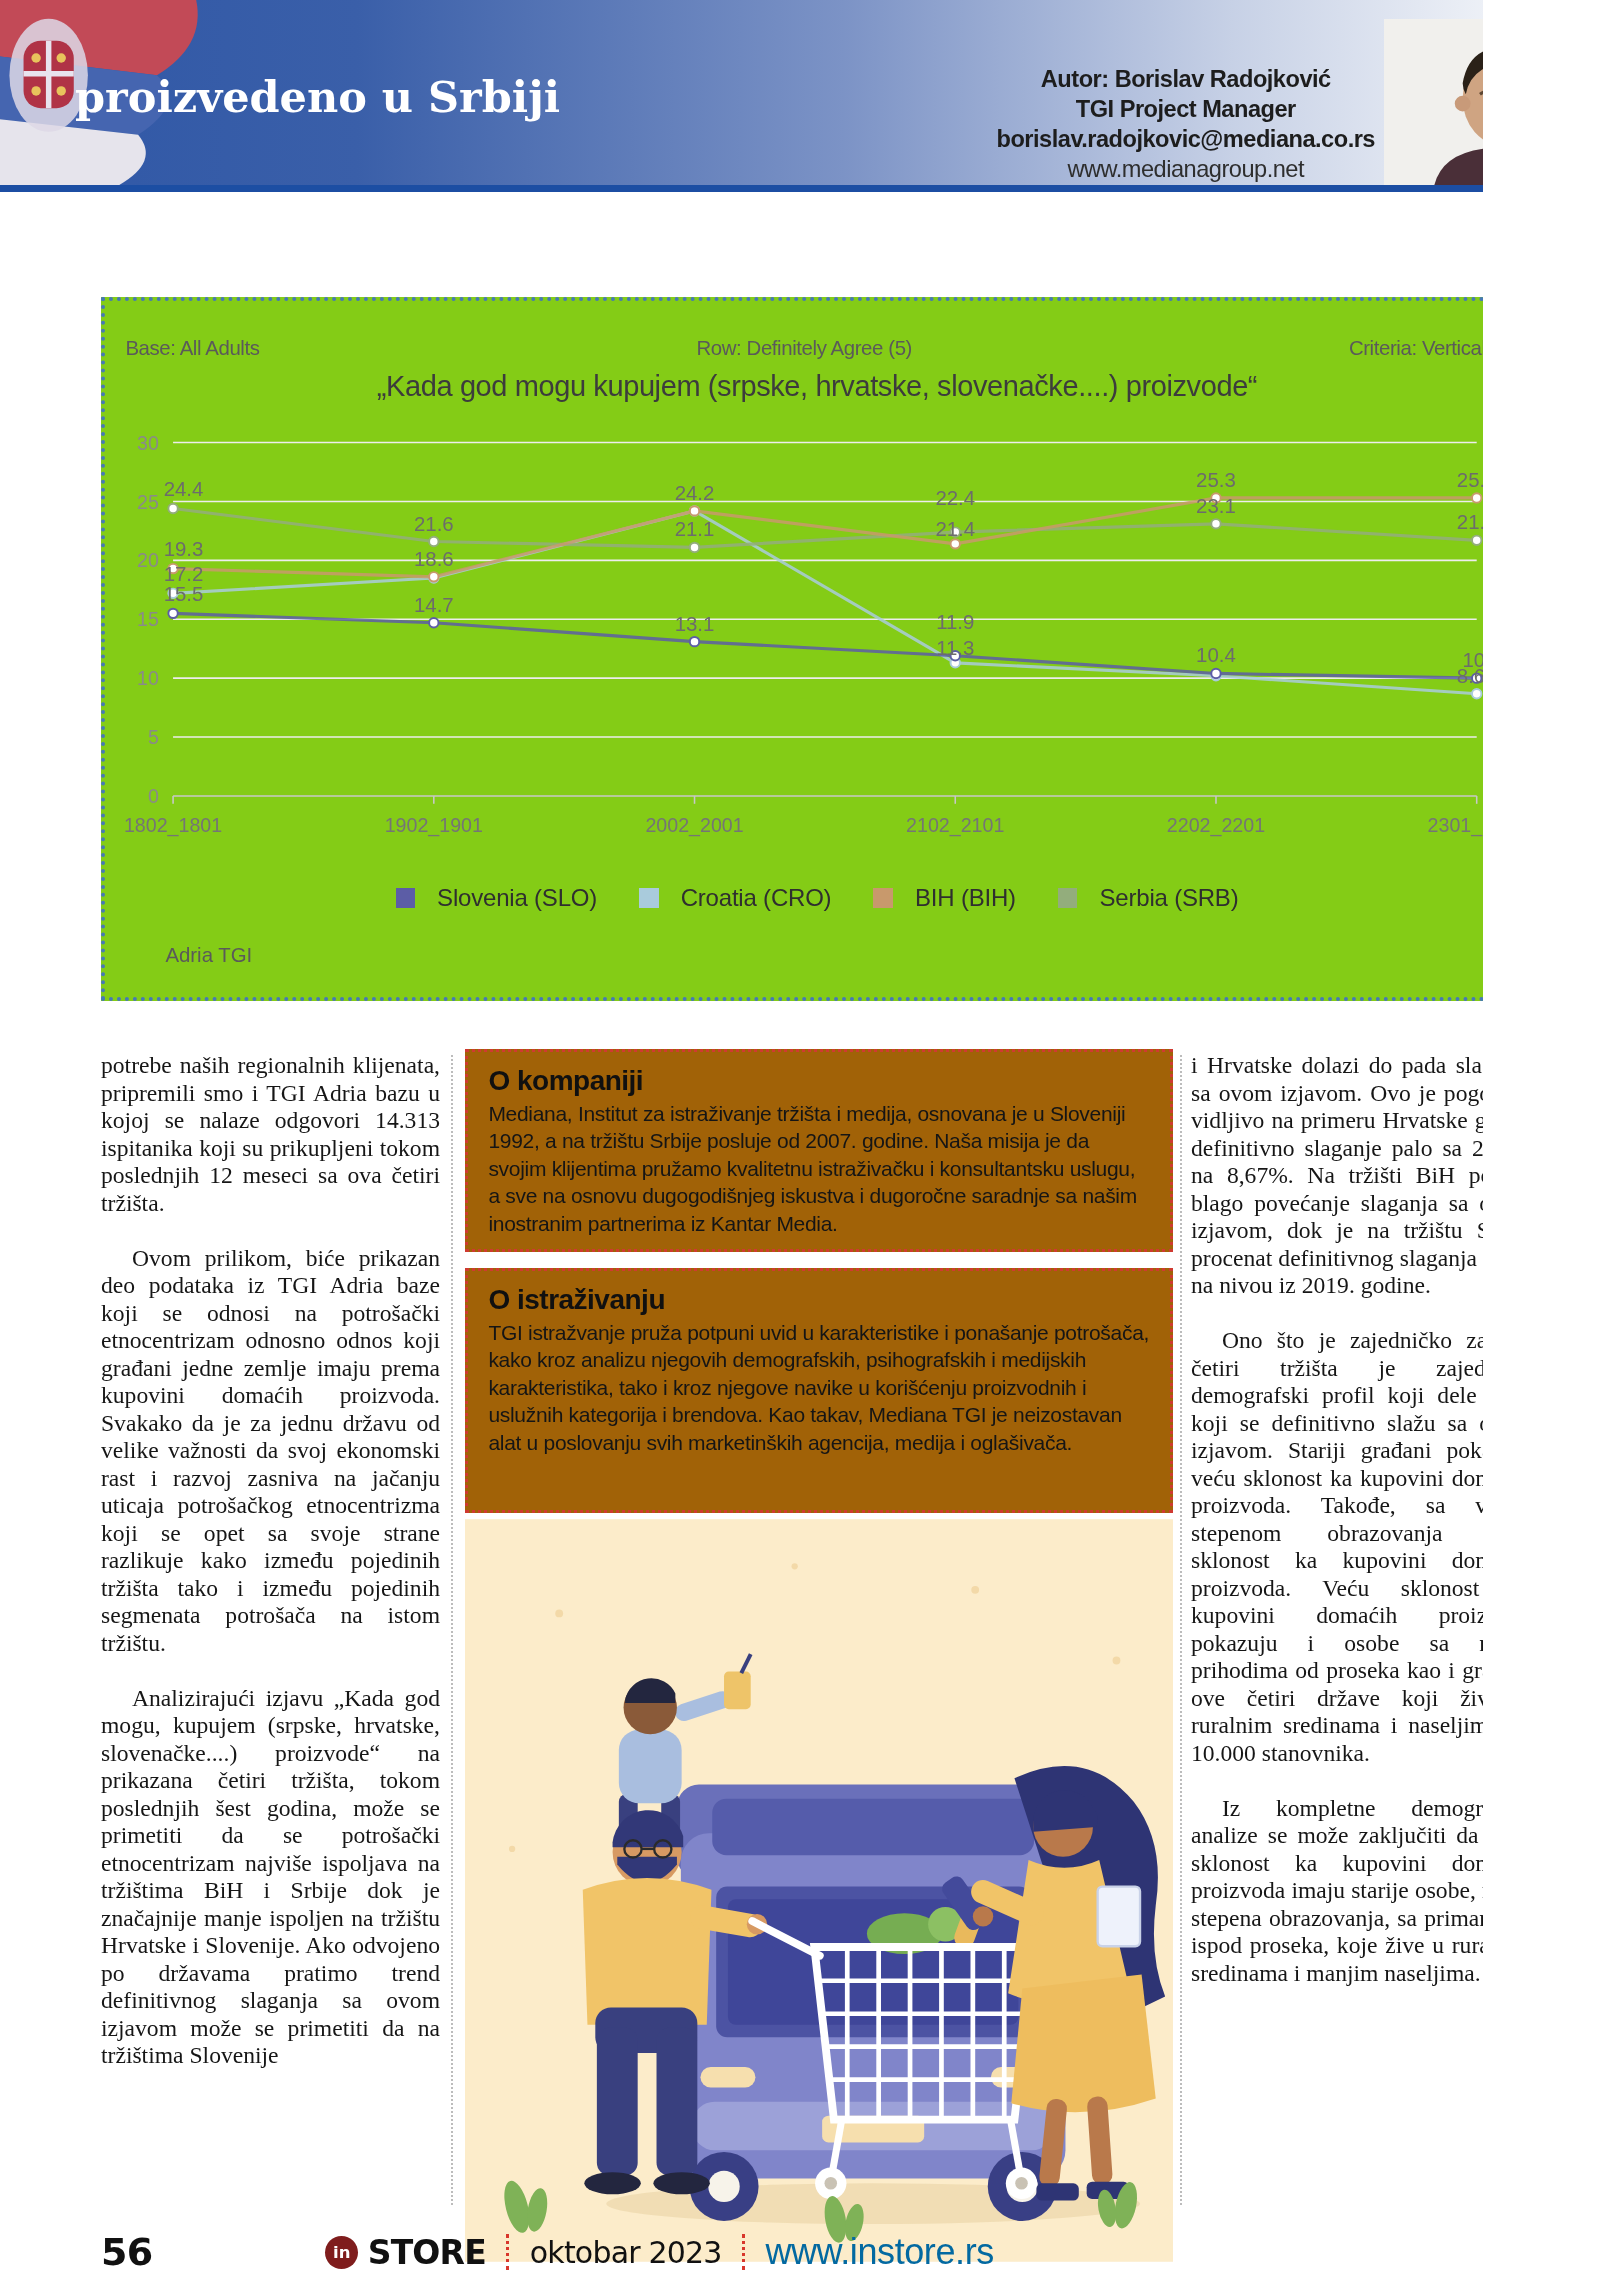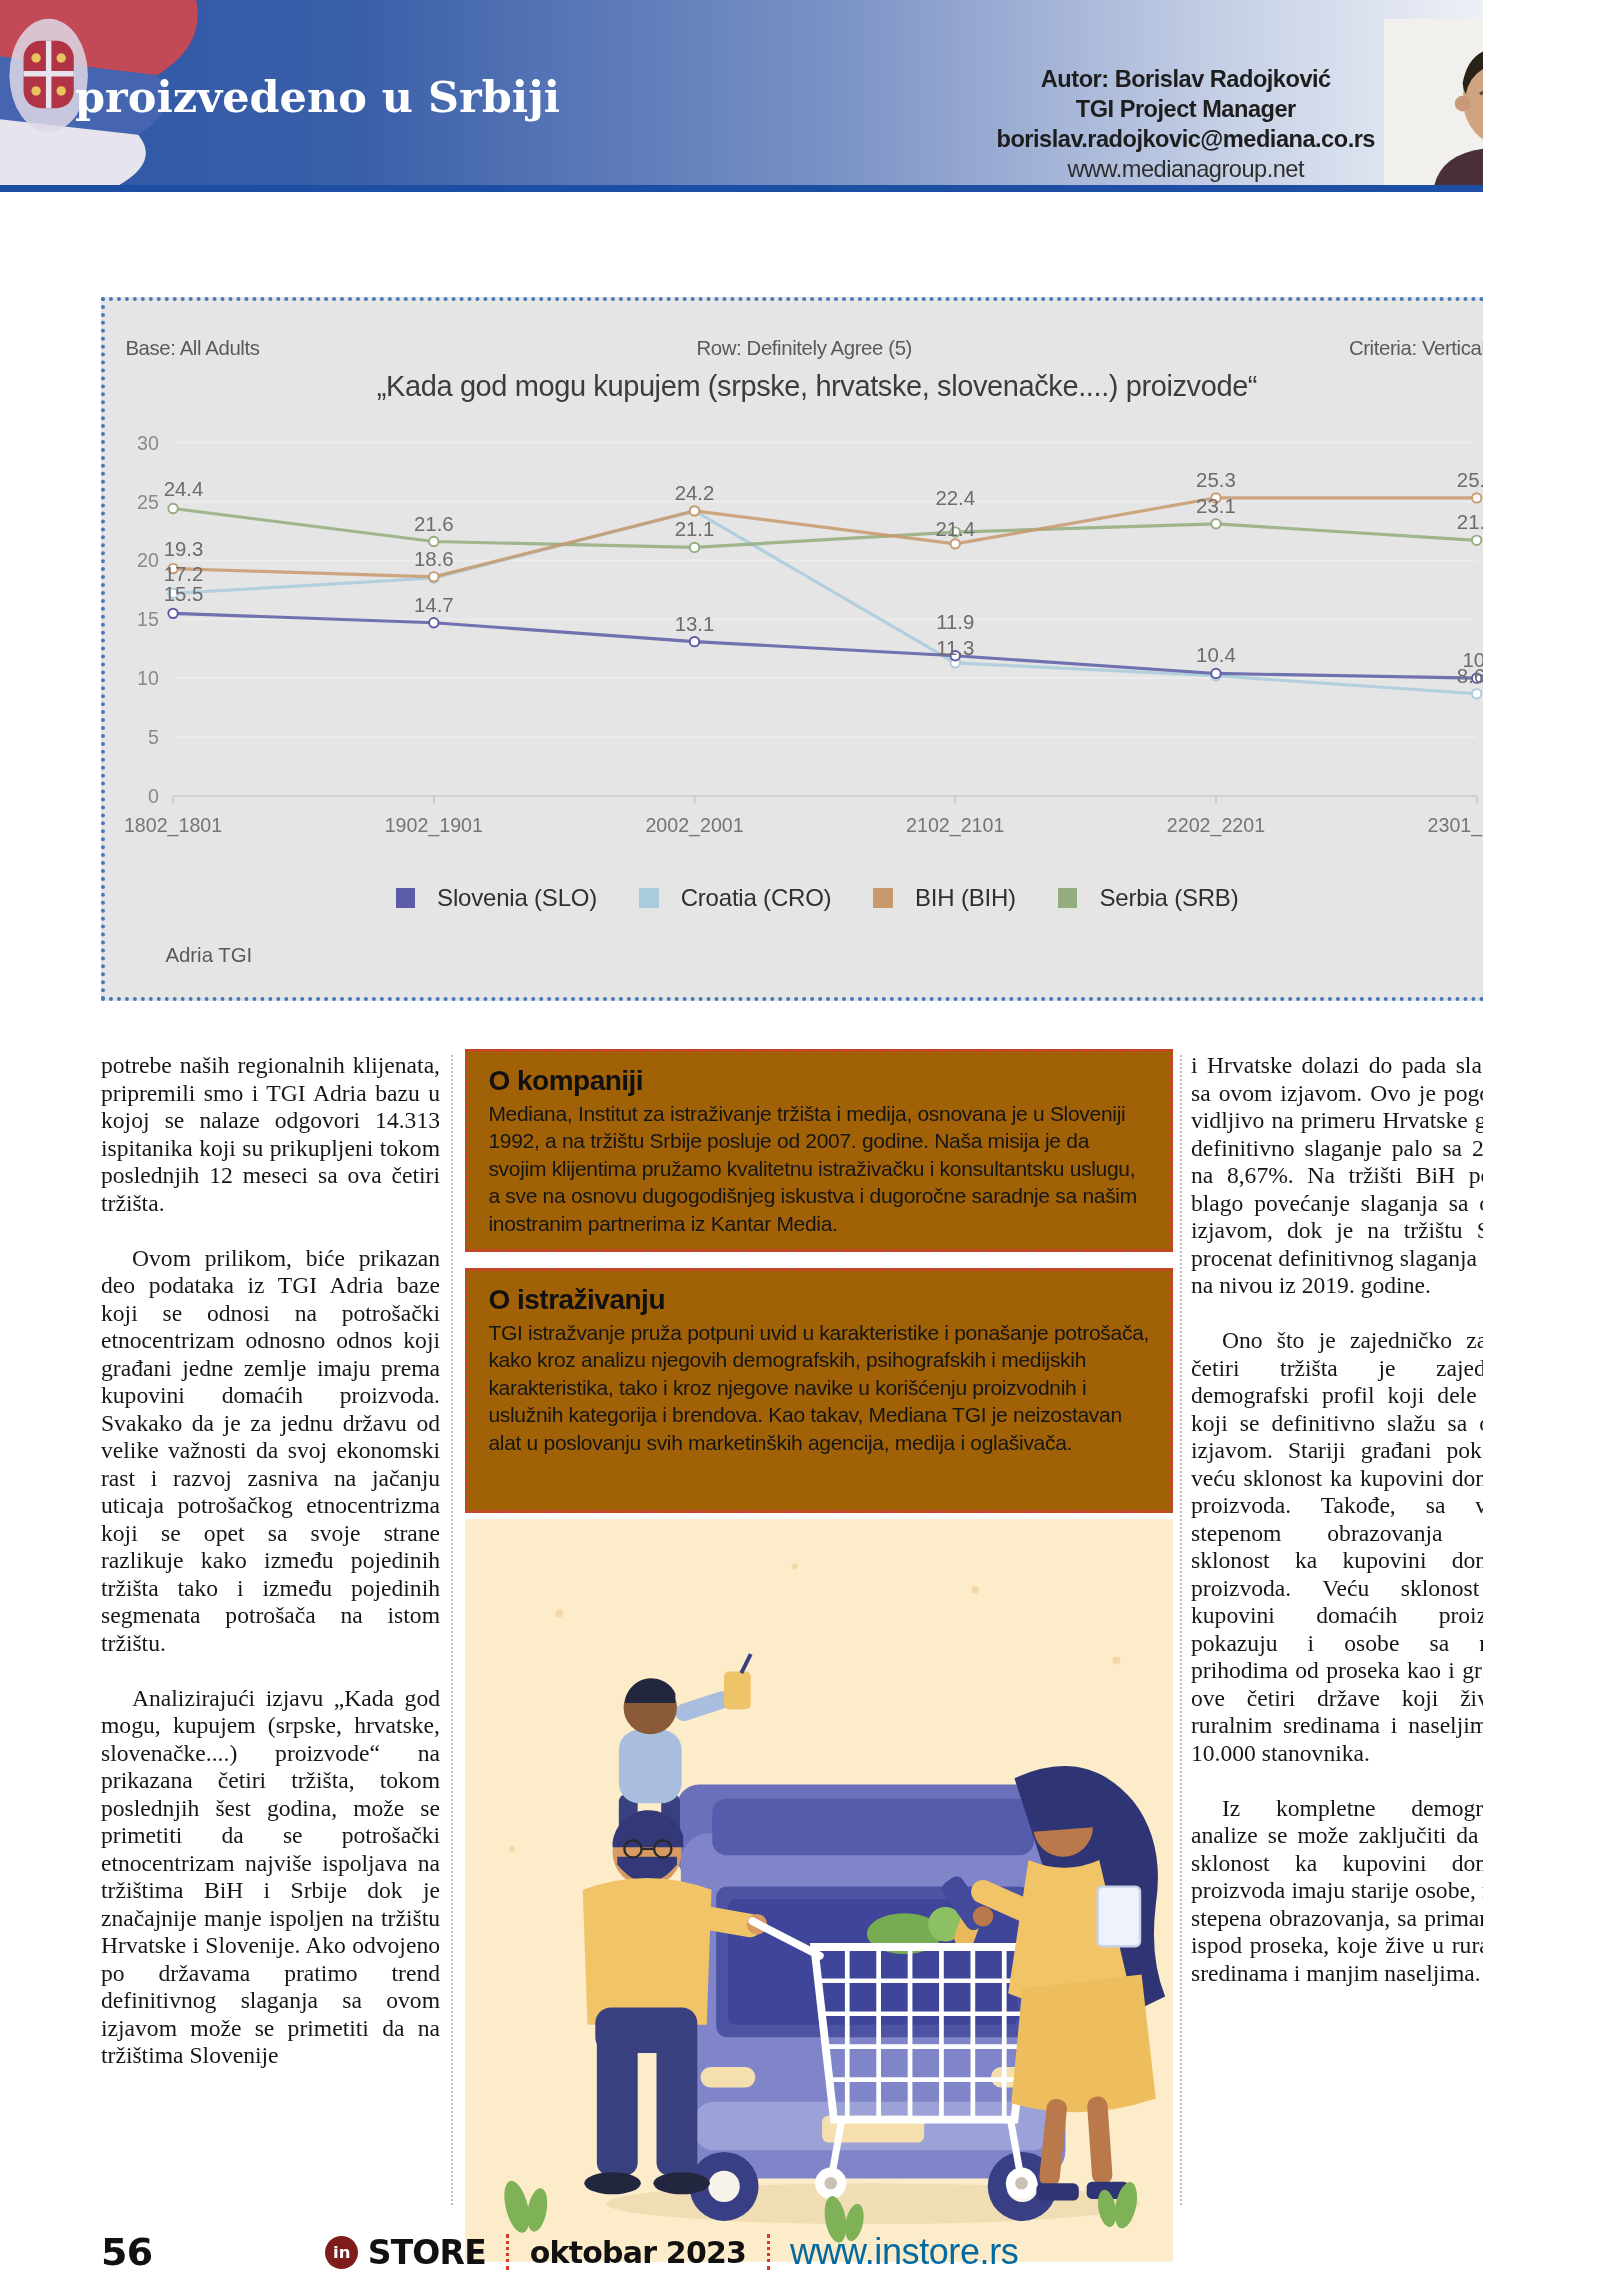--- a/index.html
+++ b/index.html
@@ -14,21 +14,21 @@
                 font-weight:bold;font-size:43px;color:#ffffff;letter-spacing:0;}
   .author-block{position:absolute;right:248px;top:64px;text-align:center;
                 font-family:"Liberation Sans",sans-serif;font-size:23.6px;line-height:30px;
                 color:#1d1d1d;font-weight:bold;letter-spacing:-0.5px;}
   .author-site{font-weight:normal;color:#2e2e2e;}
   .photo{position:absolute;left:1384px;top:19px;width:236px;height:166px;}
   .header-rule{position:absolute;left:0;top:185px;width:1623px;height:7px;background:#1c4ea3;}
 
   
   .chart-box{position:absolute;left:101px;top:297px;width:1432px;height:704px;
-             border:4.7px dotted #4679b6;box-sizing:border-box;background:#e5e5e5;}
+             border:4.7px dotted #4679b6;box-sizing:border-box;background:#84cc16;}
   .chart-meta{position:absolute;top:36px;left:20.4px;right:20.4px;display:flex;justify-content:space-between;
               font-family:"Liberation Sans",sans-serif;font-size:20.4px;color:#5a5a5a;letter-spacing:-0.4px;}
   .chart-title{position:absolute;top:69px;left:0;width:100%;text-align:center;
                font-family:"Liberation Sans",sans-serif;font-size:29px;color:#3c3c3c;letter-spacing:-0.4px;}
   #chart-svg{position:absolute;left:4.7px;top:118px;}
   #chart-svg text{font-family:"Liberation Sans",sans-serif;}
   #chart-svg .tick{font-size:25px;fill:#8a8a8a;}
   #chart-svg .cat{font-size:25px;fill:#757575;}
   #chart-svg .dlabel{font-size:26px;fill:#6c6c6c;}
   .legend{position:absolute;top:583px;left:0;width:100%;display:flex;justify-content:center;gap:42px;
@@ -61,21 +61,21 @@
   
   .footer{position:absolute;left:101px;top:2230px;display:flex;align-items:center;
           font-family:"Liberation Sans",sans-serif;color:#111;}
   .page-num{font-family:"DejaVu Sans",sans-serif;font-size:38px;font-weight:bold;letter-spacing:-0.8px;}
   .brand{margin-left:173px;display:flex;align-items:center;gap:9.4px;}
   .in-circle{width:33px;height:33px;border-radius:50%;background:#7f1d1d;color:#fff;display:flex;
              align-items:center;justify-content:center;font-family:"DejaVu Sans",sans-serif;
              font-weight:bold;font-size:16.5px;}
   .brand-name{font-family:"DejaVu Sans",sans-serif;font-size:33px;font-weight:bold;letter-spacing:-0.8px;}
   .foot-div{height:36px;border-left:3.9px dotted #d8372c;margin:0 20.4px;}
-  .issue{font-family:"DejaVu Sans",sans-serif;font-size:30px;font-weight:bold;letter-spacing:-0.8px;}
+  .issue{font-family:"DejaVu Sans",sans-serif;font-size:30px;font-weight:normal;letter-spacing:-0.8px;}
   .site{font-size:36px;color:#0369a1;letter-spacing:-0.4px;}
 </style>
 </head>
 <body>
 
 <div class="page">
 
   <div class="banner">
     <svg class="banner-flag" viewBox="0 0 460 236" preserveAspectRatio="none" aria-hidden="true">
       <path d="M0,0 L250,0 Q262,58 200,96 L0,72 Z" fill="#c24a57"></path>

